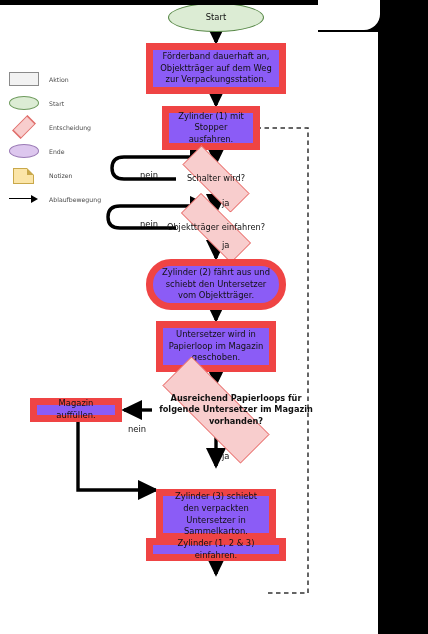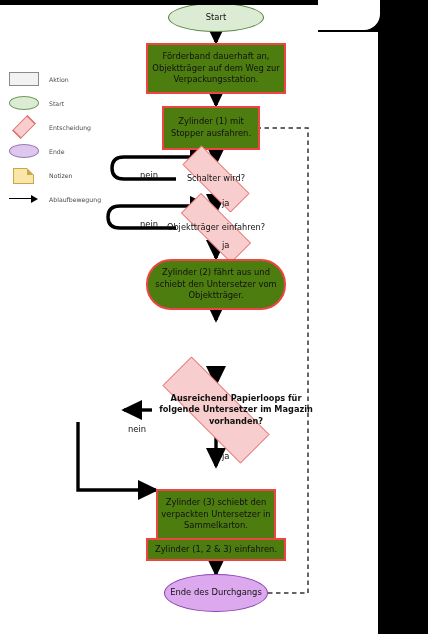--- a/index.html
+++ b/index.html
@@ -31,22 +31,22 @@
   .node{
     position:absolute;
     box-sizing:border-box;
     display:flex;align-items:center;justify-content:center;
     text-align:center;
     font-size:8.4px;
     line-height:11.6px;
     color:#111;
   }
   .node.action{
-    background:#4d7c0f;
-    border:2px solid #ef4444;
+    background:#8b5cf6;
+    border:7px solid #ef4444;
   }
   .node.terminal-start{
     background:#dcecd4;
     border:1px solid #5a8a4a;
     border-radius:50%;
   }
   .node.terminal-end{
     background:#dda9ee;
     border:1.3px solid #8b3fb0;
     border-radius:50%;
@@ -199,38 +199,41 @@
 
   <div class="decision" style="left:166px;top:208px;width:100px;height:40px;">
     <span class="dshape"></span>
     <span class="dlabel">Objektträger einfahren?</span>
   </div>
 
   <div class="node action" style="left:146px;top:259px;width:140px;height:51px;border-radius:25px;">
     <span class="txt">Zylinder (2) fährt aus und schiebt den Untersetzer vom Objektträger.</span>
   </div>
 
+  <div class="node action" style="left:156px;top:321px;width:120px;height:51px;">
+    <span class="txt">Untersetzer wird in Papierloop im Magazin geschoben.</span>
+  </div>
 
   <div class="decision" style="left:138px;top:381px;width:156px;height:58px;font-weight:bold;">
     <span class="dshape"></span>
     <span class="dlabel" style="padding:0 20px;">Ausreichend Papierloops für folgende Untersetzer im Magazin vorhanden?</span>
   </div>
 
+  <div class="node action" style="left:30px;top:398px;width:92px;height:24px;">
+    <span class="txt">Magazin auffüllen.</span>
+  </div>
 
   <div class="node action" style="left:156px;top:489px;width:120px;height:51px;">
     <span class="txt">Zylinder (3) schiebt den verpackten Untersetzer in Sammelkarton.</span>
   </div>
 
   <div class="node action" style="left:146px;top:538px;width:140px;height:23px;">
     <span class="txt">Zylinder (1, 2 &amp; 3) einfahren.</span>
   </div>
 
-  <div class="node terminal-end" style="left:164px;top:574px;width:104px;height:38px;">
-    <span class="txt">Ende des Durchgangs</span>
-  </div>
 
   <span class="elabel" style="left:140px;top:170px;">nein</span>
   <span class="elabel" style="left:222px;top:198px;">ja</span>
   <span class="elabel" style="left:140px;top:219px;">nein</span>
   <span class="elabel" style="left:222px;top:240px;">ja</span>
   <span class="elabel" style="left:128px;top:424px;">nein</span>
   <span class="elabel" style="left:222px;top:451px;">ja</span>
 
   <div class="frame-top"></div>
   <div class="frame-notch"></div>

